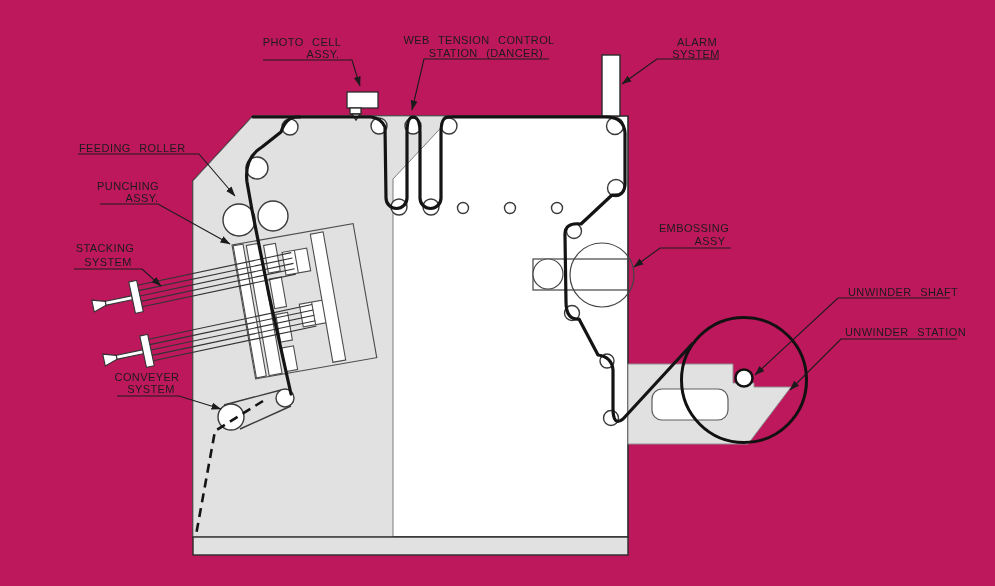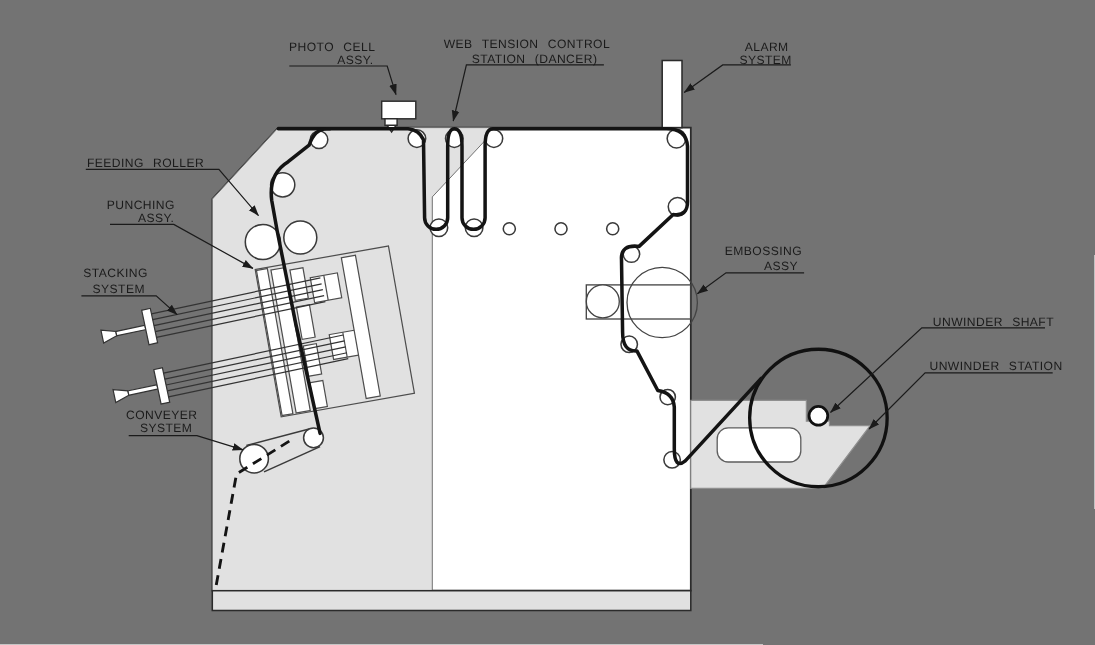--- a/index.html
+++ b/index.html
@@ -1,16 +1,16 @@
 <!DOCTYPE html>
 <html><head>
 <meta charset="utf-8">
 <style>
   html,body{margin:0;padding:0;background:#ffffff;}
-  .stage{position:relative;width:995px;height:586px;background:#737373;overflow:hidden;}
+  .stage{position:relative;width:995px;height:586px;background:#be185d;overflow:hidden;}
   svg{position:absolute;left:0;top:0;}
   text.lbl{
     font-family:"Liberation Sans", sans-serif;
     font-size:11px;
     fill:#1b1b1b;
     letter-spacing:0.4px;
     word-spacing:5px;
   }
 </style>
 </head>

